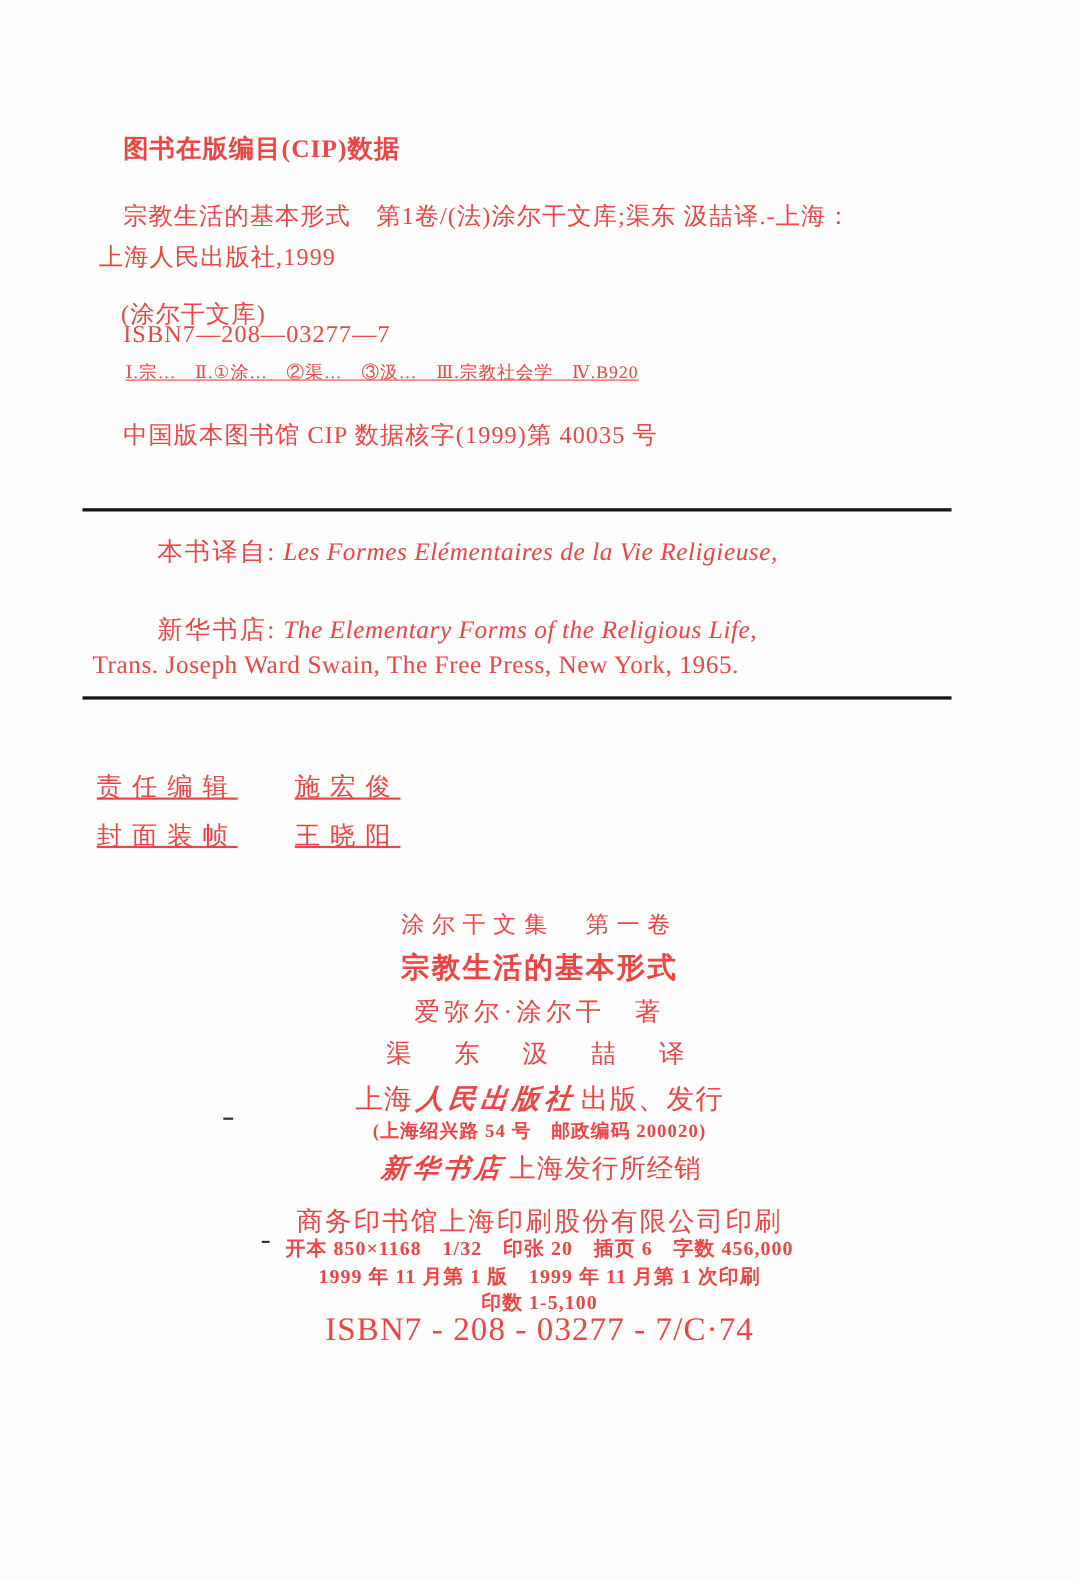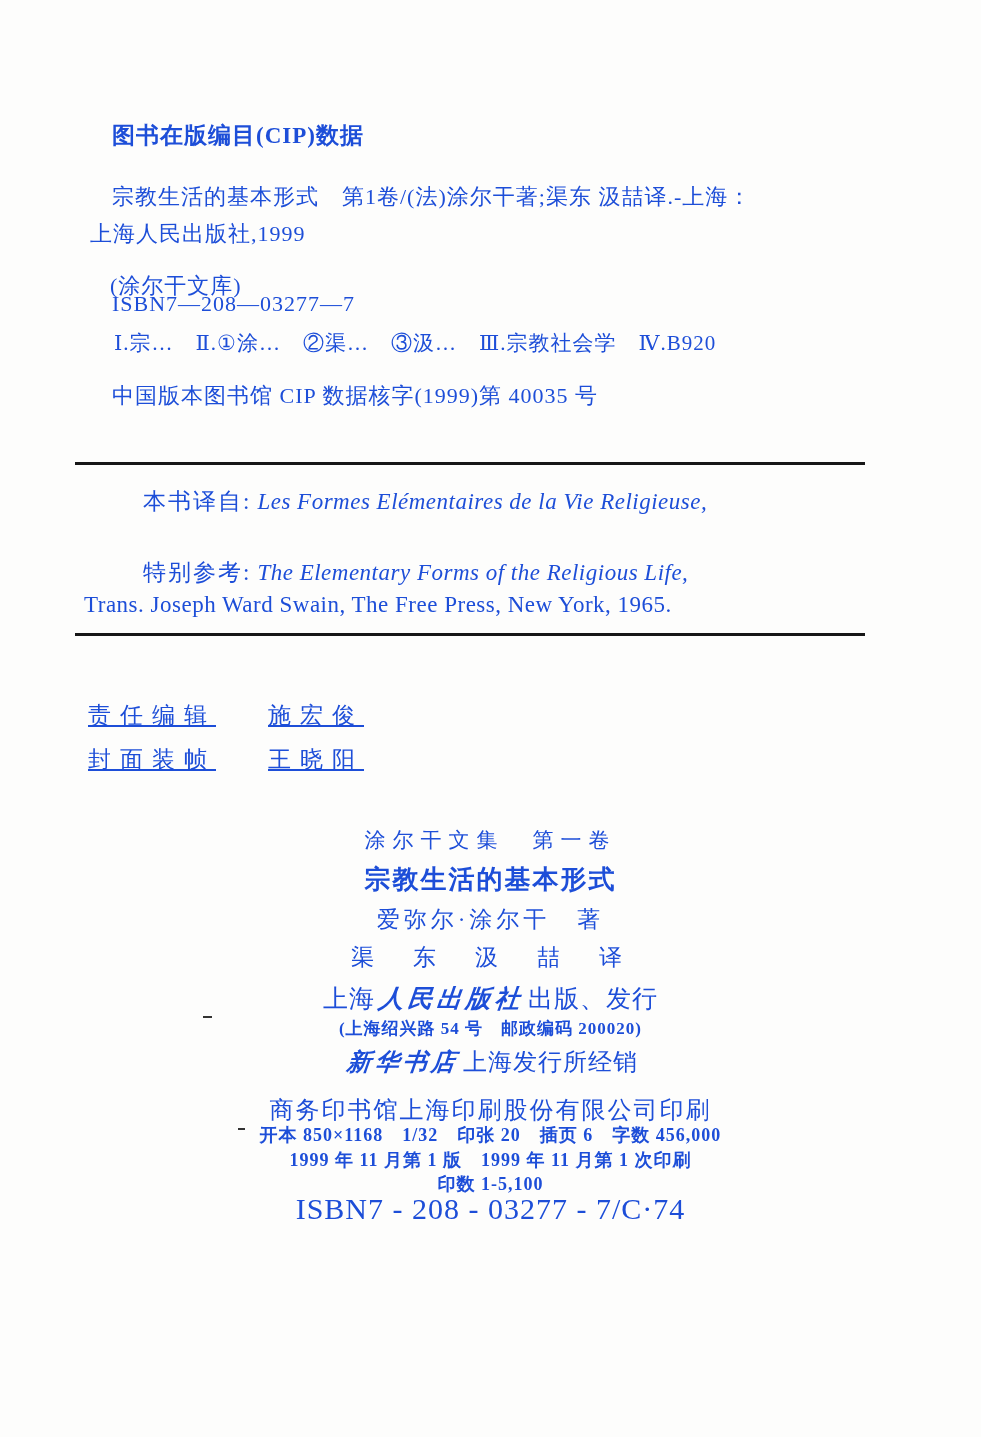--- a/index.html
+++ b/index.html
@@ -2,33 +2,33 @@
 <html><head>
 <meta charset="utf-8">
 <style>
   html, body { margin: 0; padding: 0; background: #e8e8e8; }
   .page {
     position: relative;
     width: 981px;
     height: 1437px;
     margin: 0 auto;
     background: #fdfdfc;
-    color: #1d4ed8;
+    color: #ef4444;
     font-family: "Liberation Serif", "DejaVu Serif", serif;
     overflow: hidden;
   }
   .abs { position: absolute; white-space: nowrap; }
 
   
   .cip-header   { left: 112px; top: 120px; font-size: 23px; font-weight: bold; letter-spacing: 1px; }
   .cip-entry1   { left: 112px; top: 182px; font-size: 22px; letter-spacing: 1px; }
   .cip-entry2   { left: 90px;  top: 219px; font-size: 22px; letter-spacing: 1px; }
   .cip-series   { left: 110px; top: 271px; font-size: 22px; letter-spacing: 1px; }
   .cip-isbn     { left: 112px; top: 291px; font-size: 22px; letter-spacing: 1px; }
-  .cip-class    { left: 114px; top: 329px; font-size: 21px; letter-spacing: 1px; }
+  .cip-class    { left: 114px; top: 329px; font-size: 16px; letter-spacing: 1px; text-decoration: underline; }
   .cip-registry { left: 112px; top: 381px; font-size: 22px; letter-spacing: 1px; text-align: center; }
 
   .rule { position: absolute; left: 75px; width: 790px; height: 3px; background: #171717; }
   .rule-top    { top: 462px; }
   .rule-bottom { top: 633px; }
 
   
   .src-line { font-size: 23px; letter-spacing: 0.5px; }
   .src-1 { left: 143px; top: 486px; }
   .src-2 { left: 88px;  top: 521px; }
@@ -74,34 +74,34 @@
   .artifact { position: absolute; background: #333; }
   .artifact-dash { left: 203px; top: 1016px; width: 9px; height: 2px; }
   .artifact-tick { left: 238px; top: 1128px; width: 7px; height: 2px; }
 </style>
 </head>
 <body>
 
 <div class="page">
 
   <div class="abs cip-header">图书在版编目(CIP)数据</div>
-  <div class="abs cip-entry1">宗教生活的基本形式　第1卷/(法)涂尔干著;渠东 汲喆译.-上海：</div>
+  <div class="abs cip-entry1">宗教生活的基本形式　第1卷/(法)涂尔干文库;渠东 汲喆译.-上海：</div>
   <div class="abs cip-entry2">上海人民出版社,1999</div>
   <div class="abs cip-series">(涂尔干文库)</div>
   <div class="abs cip-isbn">ISBN7—208—03277—7</div>
   <div class="abs cip-class">Ⅰ.宗…　Ⅱ.①涂…　②渠…　③汲…　Ⅲ.宗教社会学　Ⅳ.B920</div>
   <div class="abs cip-registry">中国版本图书馆 CIP 数据核字(1999)第 40035 号</div>
 
   <div class="rule rule-top"></div>
 
   <div class="abs src-line src-1">
     <span class="cjk-label">本书译自:</span><span class="lat-italic">Les Formes Elémentaires de la Vie Religieuse,</span>
   </div>
   <div class="abs src-line src-3">
-    <span class="cjk-label">特别参考:</span><span class="lat-italic">The Elementary Forms of the Religious Life,</span>
+    <span class="cjk-label">新华书店:</span><span class="lat-italic">The Elementary Forms of the Religious Life,</span>
   </div>
   <div class="abs src-line src-4">Trans.  Joseph Ward Swain,  The Free Press,  New York, 1965.</div>
 
   <div class="rule rule-bottom"></div>
 
   <div class="abs credit-row credit-row-1">
     <span class="credit-role">责任编辑</span><span class="credit-name">施宏俊</span>
   </div>
   <div class="abs credit-row credit-row-2">
     <span class="credit-role">封面装帧</span><span class="credit-name">王晓阳</span>

